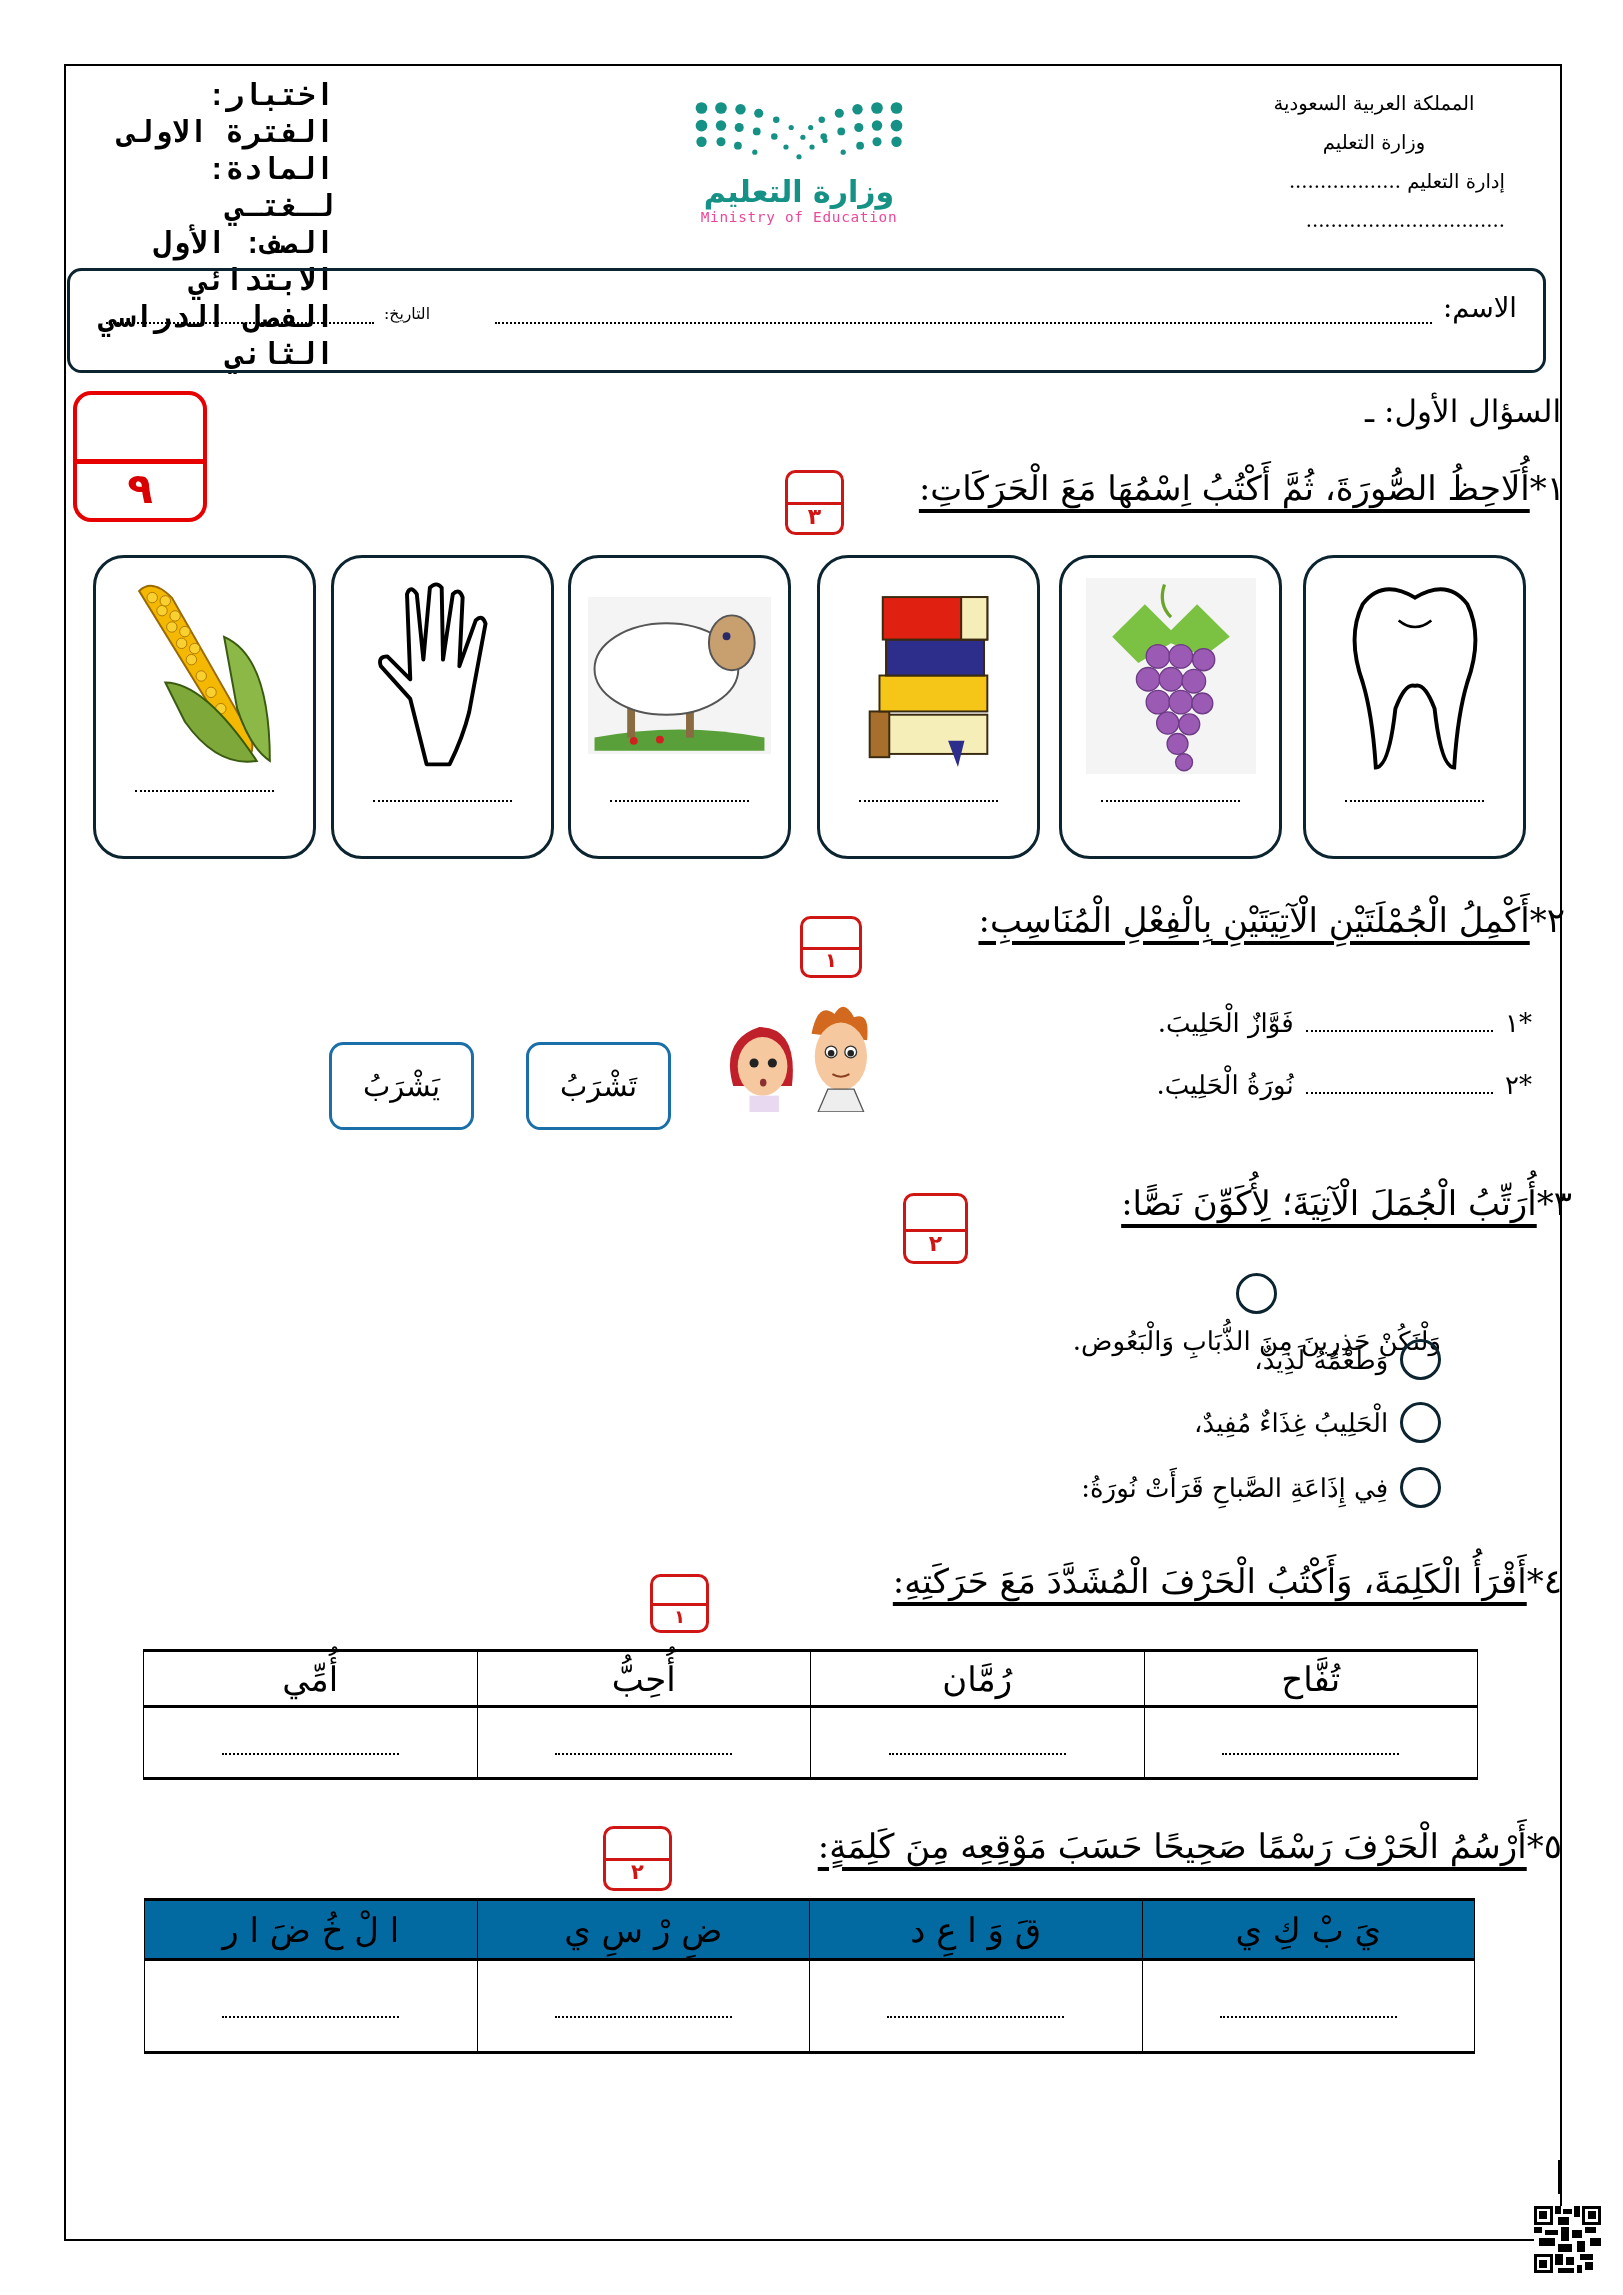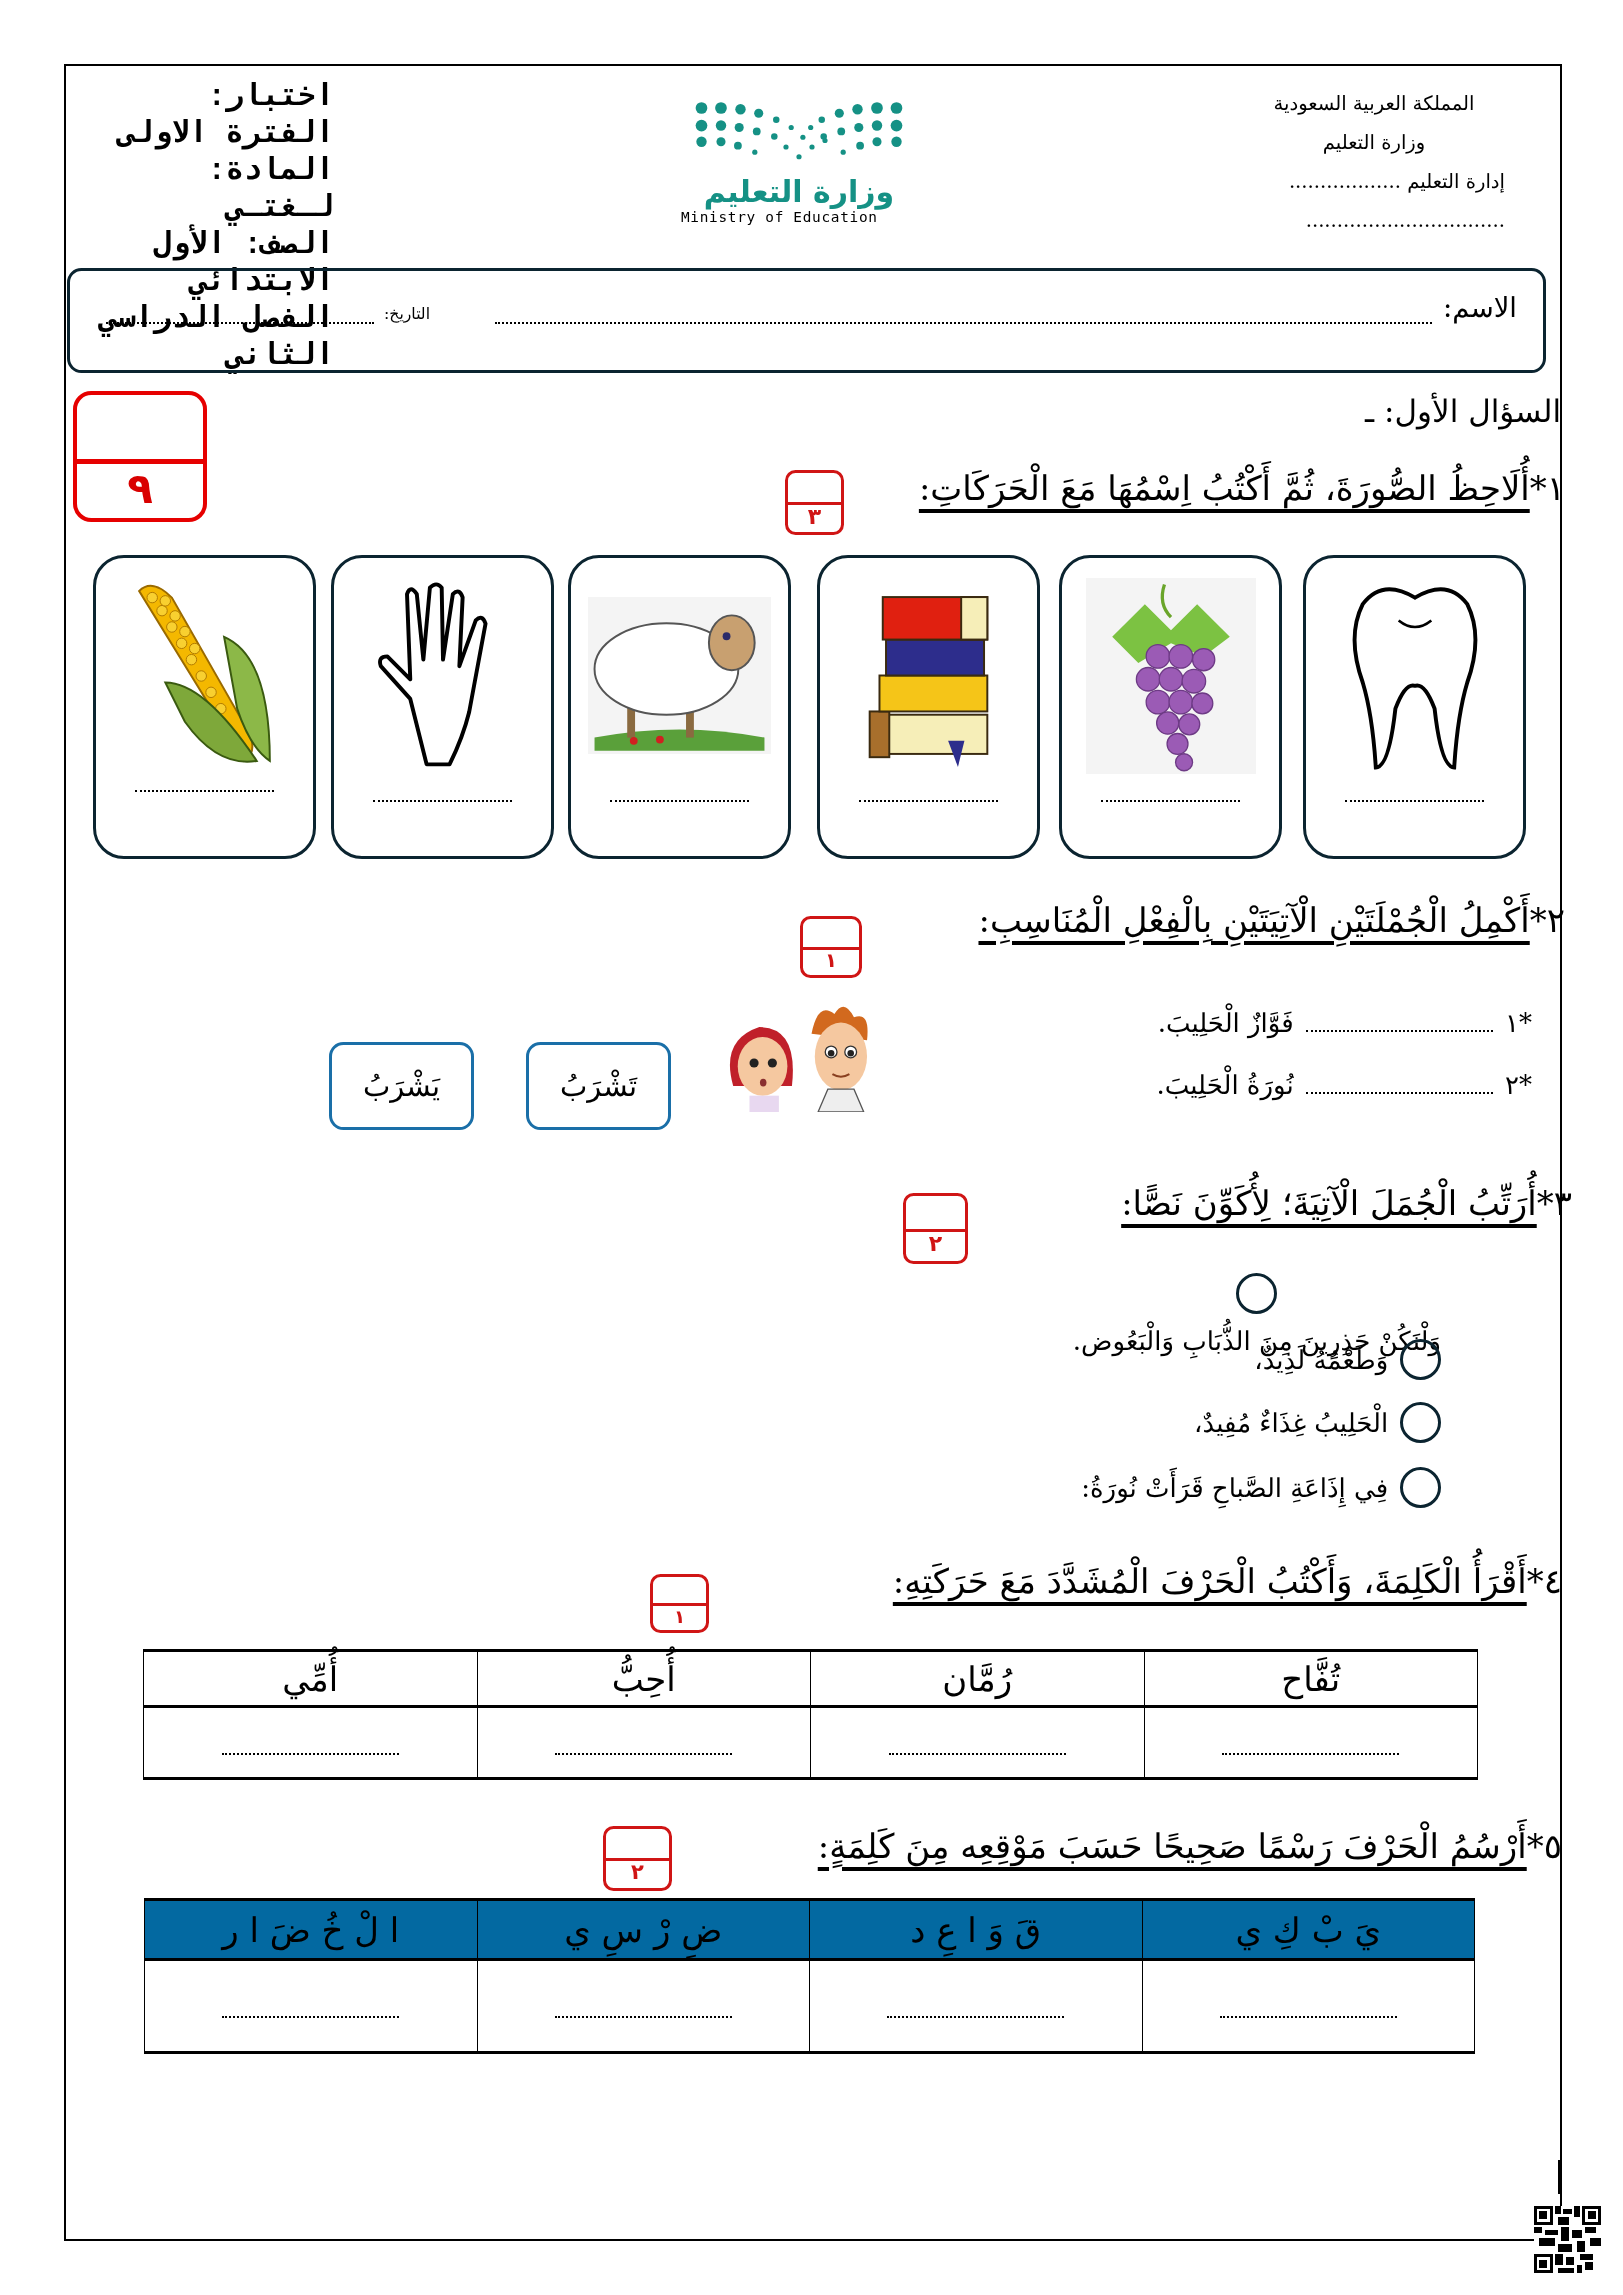--- a/index.html
+++ b/index.html
@@ -11,21 +11,21 @@
     .page-border-bottom { position:absolute; left: 64px; top: 2239px; width: 1479px; height: 2px; background:#000; }
 
     
     .hdr-left { position:absolute; left: 85px; top: 79px; width: 249px; text-align: right;
                 font-family: Liberation Mono, monospace; font-weight: bold; font-size: 30px; line-height: 37px; }
     .hdr-right { position:absolute; left: 1217px; top: 84px; width: 314px; text-align: center;
                  font-family: "DejaVu Serif", serif; font-size: 19.6px; line-height: 39px; }
     .hdr-right .line3 { text-align: right; padding-right: 26px; }
     .logo { position:absolute; left: 681px; top: 95px; width: 236px; height: 137px; }
     .logo-title { text-align:center; color:#159185; font-family:"DejaVu Sans", sans-serif; font-weight:bold; font-size: 30px; margin-top: 11.8px; }
-    .logo-sub { text-align:left; color:#000000; font-family:"DejaVu Sans Mono", monospace; font-size: 14.4px; letter-spacing: 0.7px; }
+    .logo-sub { text-align:center; color:#ec4899; font-family:"DejaVu Sans Mono", monospace; font-size: 14.4px; letter-spacing: 0.7px; }
 
     
     .name-box { position:absolute; left: 67px; top: 268px; width: 1479px; height: 105px;
                 border: 3.3px solid #0b2430; border-radius: 14.4px; }
     .name-label { position:absolute; right: 26px; top: 19.6px; font-family:"DejaVu Serif", serif; font-size: 27.5px; }
     .dots-line { border-bottom: 2.6px dotted #000; height: 0; position: absolute; }
     .date-label { position:absolute; left: 314px; top: 33px; font-size: 15.7px; font-family:"DejaVu Serif", serif; }
 
     
     .score-box { position:absolute; border: 4.6px solid #e60000; border-radius: 18.3px; }

